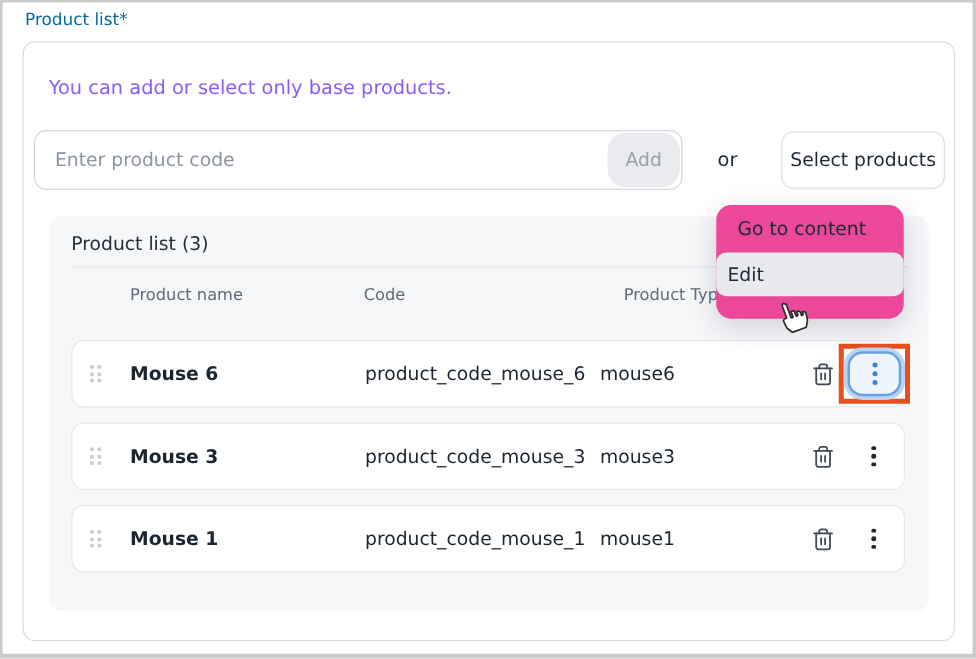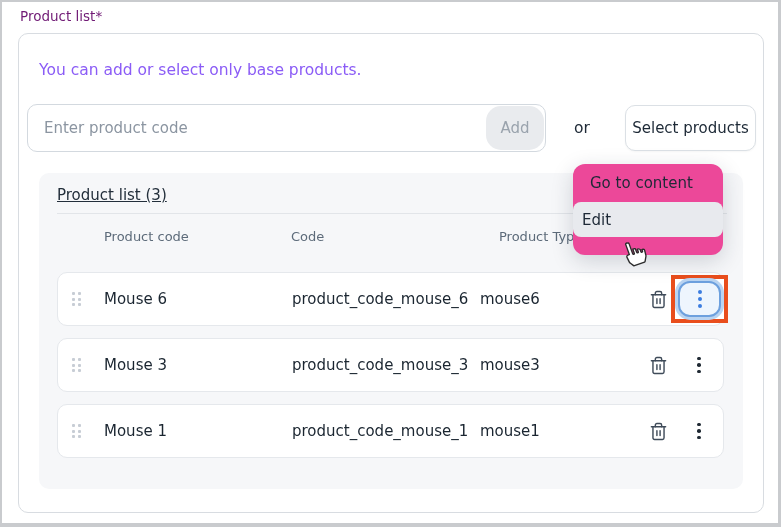--- a/index.html
+++ b/index.html
@@ -3,21 +3,21 @@
 <meta charset="utf-8">
 <style>
   html,body{margin:0;padding:0;background:#fff;}
   .stage{
     position:relative;width:781px;height:527px;box-sizing:border-box;
     border:2px solid #c9cbce;border-right-width:3px;border-bottom-width:4px;
     background:#fff;overflow:hidden;
     font-family:"DejaVu Sans","Liberation Sans",sans-serif;
     color:#1d2835;
   }
-  .field-label{position:absolute;left:18px;top:6px;font-size:13.5px;color:#701a75;}
+  .field-label{position:absolute;left:18px;top:6px;font-size:13.5px;color:#0369a1;}
   .card{
     position:absolute;left:16px;top:31px;width:746px;height:480px;
     border:1px solid #d8dce1;border-radius:10px;background:#fff;box-sizing:border-box;
   }
   .intro{position:absolute;left:20px;top:27px;font-size:15.5px;color:#8b5cf6;}
   .input-wrap{
     position:absolute;left:8px;top:70px;width:519px;height:48px;box-sizing:border-box;
     border:1px solid #d3d9df;border-radius:10px;background:#fff;
   }
   .input-wrap input{
@@ -40,32 +40,32 @@
     position:absolute;left:590px;top:71px;width:131px;height:46px;
     border:1px solid #dbe0e5;border-radius:10px;background:#fff;
     font-family:inherit;font-size:15px;color:#1d2936;cursor:pointer;
     box-shadow:0 1px 2px rgba(0,0,0,.04);
     margin-left:16px;
   }
   .list-panel{
     position:absolute;left:20px;top:139px;width:704px;height:316px;
     background:#f6f7f9;border-radius:10px;
   }
-  .list-title{position:absolute;left:18px;top:13px;font-size:15px;color:#232f3b;text-decoration:underline;}
+  .list-title{position:absolute;left:18px;top:13px;font-size:15px;color:#232f3b;}
   .divider{position:absolute;left:18px;top:40px;width:670px;height:1px;background:#e2e5e9;}
   .col-headers{position:absolute;left:0;top:56px;width:100%;height:20px;font-size:13px;color:#5d6b7a;}
   .col{position:absolute;top:0;}
   .col-name{left:65px;} .col-code{left:252px;} .col-type{left:460px;}
   .prow{
     position:absolute;left:18px;width:667px;height:54px;box-sizing:border-box;
     background:#fff;border:1px solid #e5e8ec;border-radius:10px;
   }
   .prow.r0{top:99px;} .prow.r1{top:165px;} .prow.r2{top:231px;}
   .cell{position:absolute;top:0;height:100%;display:flex;align-items:center;font-size:15px;color:#1a2530;}
-  .cell.name{left:46px;} .cell.code{left:234px;} .cell.type{left:422px;}
+  .cell.name{left:46px;font-weight:bold;} .cell.code{left:234px;} .cell.type{left:422px;}
   .grip{
     position:absolute;left:14px;top:50%;transform:translateY(-50%);
     display:grid;grid-template-columns:3px 3px;grid-auto-rows:3px;gap:2.5px;
     background:none;border:none;padding:0;cursor:grab;
   }
   .grip i{background:#c7cdd5;border-radius:1px;}
   .icon-btn{position:absolute;top:50%;transform:translateY(-50%);background:none;border:none;padding:0;cursor:pointer;display:flex;align-items:center;justify-content:center;}
   .trash{left:588px;width:24px;height:24px;color:#3f4b59;}
   .kebab{left:633px;width:16px;height:24px;flex-direction:column;gap:3px;}
   .kebab i{width:3.6px;height:3.6px;border-radius:50%;background:#1f2933;}
@@ -107,21 +107,21 @@
 
     <span class="or-text">or</span>
 
     <button class="select-btn">Select products</button>
 
     <div class="list-panel">
       <div class="list-title">Product list (3)</div>
       <div class="divider"></div>
 
       <div class="col-headers">
-        <span class="col col-name">Product code</span>
+        <span class="col col-name">Product name</span>
         <span class="col col-code">Code</span>
         <span class="col col-type">Product Type</span>
       </div>
 
       <div class="prow r0">
         <span class="grip">
             <i></i>
             <i></i>
             <i></i>
             <i></i>

